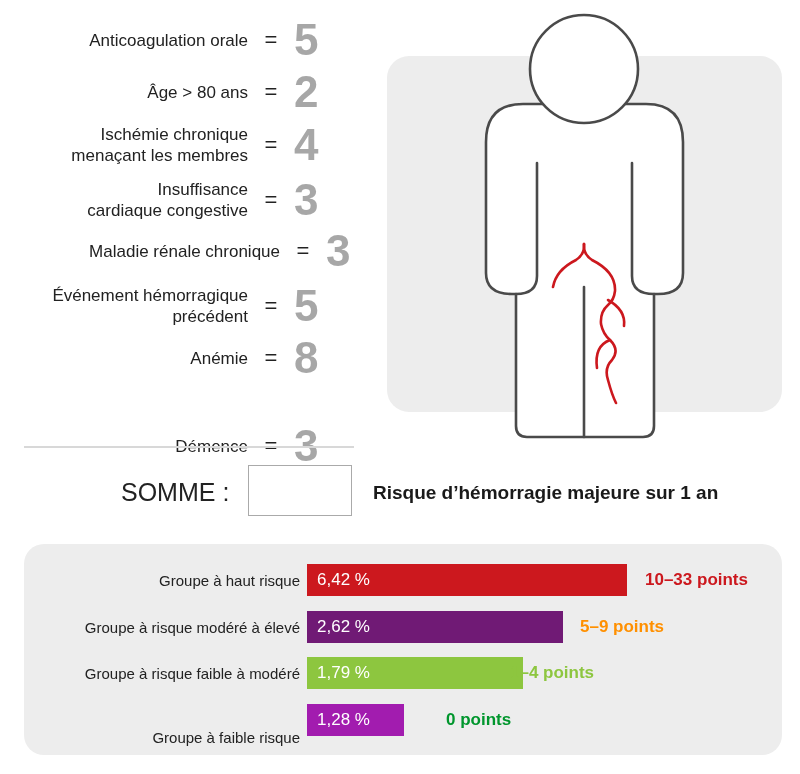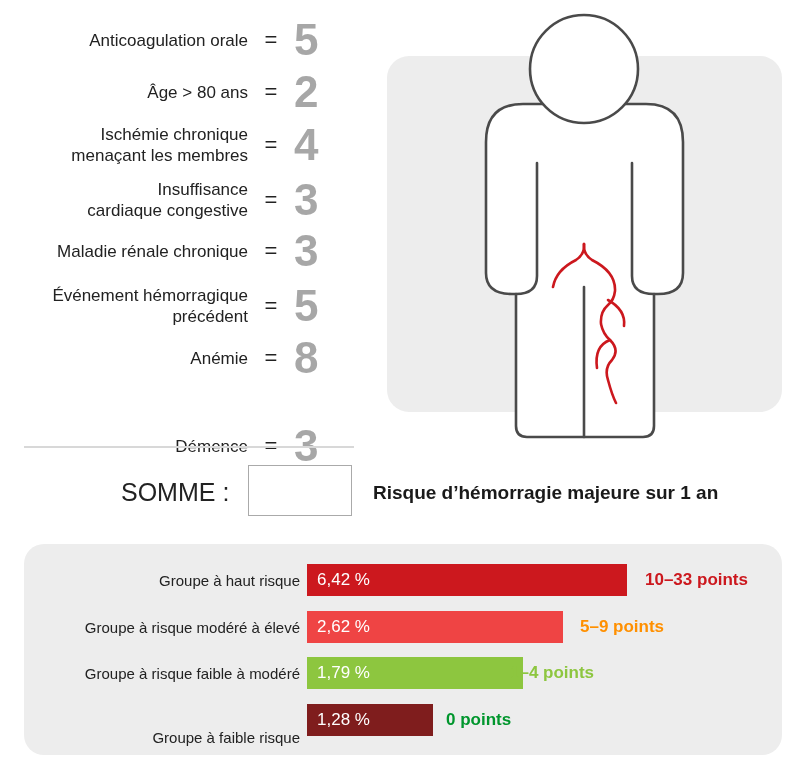--- a/index.html
+++ b/index.html
@@ -43,21 +43,21 @@
   <div class="factor" style="top:120px;height:50px;">
     <div class="label"><span>Ischémie chronique</span><br><span>menaçant les membres</span></div>
     <div class="eq">=</div>
     <div class="val">4</div>
   </div>
   <div class="factor" style="top:175px;height:50px;">
     <div class="label"><span>Insuffisance</span><br><span>cardiaque congestive</span></div>
     <div class="eq">=</div>
     <div class="val">3</div>
   </div>
-  <div class="factor" style="top:229px;height:44px;">
+  <div class="factor" style="top:229px;height:44px;margin-left:32px;">
     <div class="label"><span>Maladie rénale chronique</span></div>
     <div class="eq">=</div>
     <div class="val">3</div>
   </div>
   <div class="factor" style="top:281px;height:50px;">
     <div class="label"><span>Événement hémorragique</span><br><span>précédent</span></div>
     <div class="eq">=</div>
     <div class="val">5</div>
   </div>
   <div class="factor" style="top:336px;height:44px;">
@@ -102,25 +102,25 @@
 
 <div class="risk-panel"></div>
 
 <div class="risk-row" style="top:564px;">
   <div class="rlabel" style="left:0;">Groupe à haut risque</div>
   <div class="bar" style="width:320px;background:#cc181e;">6,42 %</div>
   <div class="pts" style="left:645px;color:#cc181e;">10–33 points</div>
 </div>
 <div class="risk-row" style="top:611px;">
   <div class="rlabel" style="left:0;">Groupe à risque modéré à élevé</div>
-  <div class="bar" style="width:256px;background:#ef4444;">2,62 %</div>
+  <div class="bar" style="width:256px;background:#701a75;">2,62 %</div>
   <div class="pts" style="left:580px;color:#ff9000;">5–9 points</div>
 </div>
 <div class="risk-row" style="top:657px;">
   <div class="rlabel" style="left:0;">Groupe à risque faible à modéré</div>
   <div class="bar" style="width:216px;background:#8dc63f;">1,79 %</div>
   <div class="pts" style="left:510px;color:#8dc63f;">1–4 points</div>
 </div>
 <div class="risk-row" style="top:704px;">
   <div class="rlabel" style="left:0;margin-top:34px;">Groupe à faible risque</div>
-  <div class="bar" style="width:126px;background:#7f1d1d;">1,28 %</div>
+  <div class="bar" style="width:97px;background:#a21caf;">1,28 %</div>
   <div class="pts" style="left:446px;color:#00962d;">0 points</div>
 </div>
 
 </body></html>

